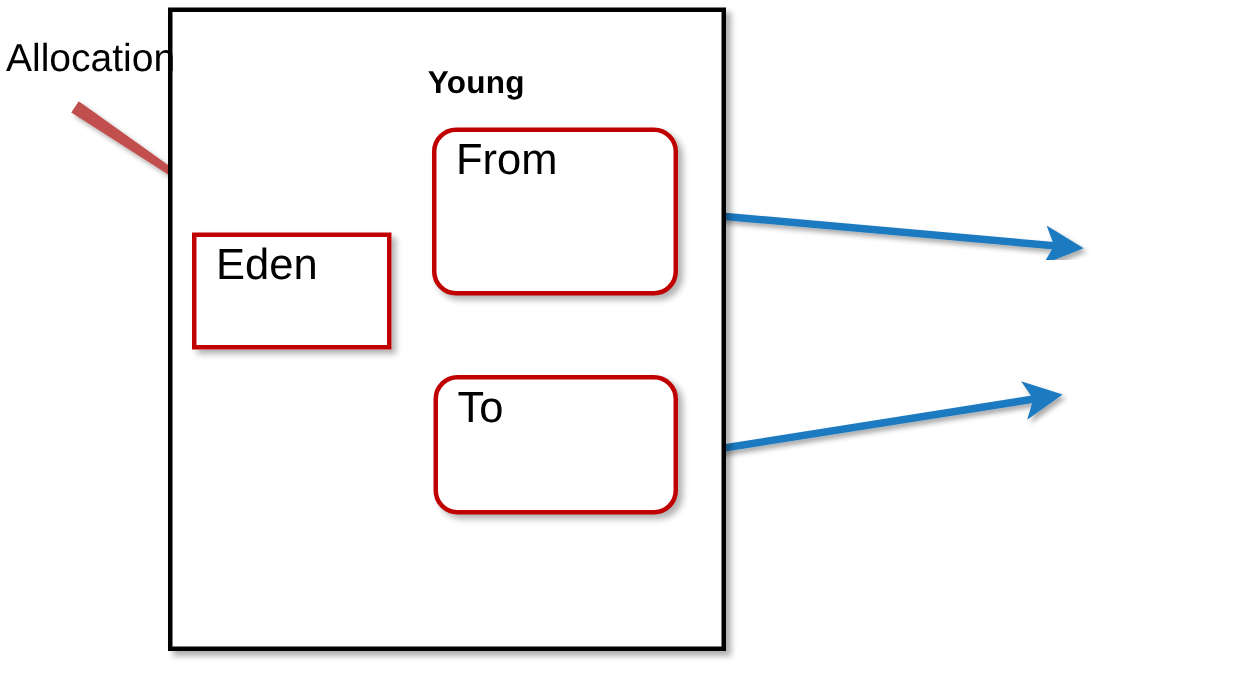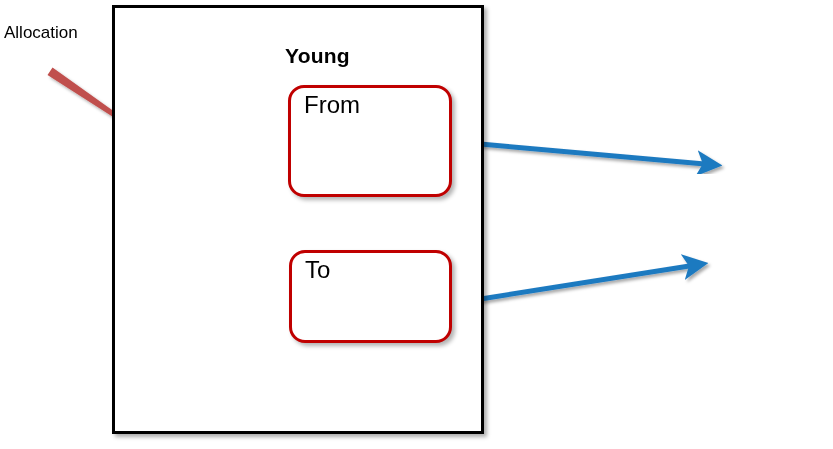--- a/index.html
+++ b/index.html
@@ -64,21 +64,21 @@
     position: absolute;
     background: #ffffff;
     border: 3px solid #C00000;
     box-sizing: border-box;
     box-shadow: 3px 3px 4px rgba(0,0,0,0.3);
   }
   .space-label {
     position: absolute;
     left: 13px;
     top: 3px;
-    font-size: 24px;
+    font-size: 29px;
     color: #000000;
     line-height: 1.15;
     white-space: nowrap;
   }
   #space-eden {
     left: 128px;
     top: 155px;
     width: 133px;
     height: 78px;
     border-radius: 0;
@@ -94,21 +94,21 @@
     left: 289px;
     top: 250px;
     width: 163px;
     height: 93px;
     border-radius: 16px;
   }
 
   
   .caption {
     position: absolute;
-    font-size: 17px;
+    font-size: 26px;
     color: #000000;
     white-space: nowrap;
   }
   #caption-allocation {
     left: 4px;
     top: 23px;
   }
 </style>
 </head>
 <body>
@@ -159,20 +159,23 @@
     <g filter="url(#softshadow)">
       <line x1="452" y1="303.5" x2="702" y2="264" stroke="#1F7AC0" stroke-width="5" stroke-linecap="butt" marker-end="url(#head-blue)"></line>
     </g>
   </svg>
 
   <div class="region" id="region-young">
     <div class="region-title">Young</div>
   </div>
 
 
+  <div class="space" id="space-eden">
+    <div class="space-label">Eden</div>
+  </div>
 
   <div class="space" id="space-from">
     <div class="space-label">From</div>
   </div>
 
   <div class="space" id="space-to">
     <div class="space-label">To</div>
   </div>
 
   <div class="caption" id="caption-allocation">Allocation</div>

